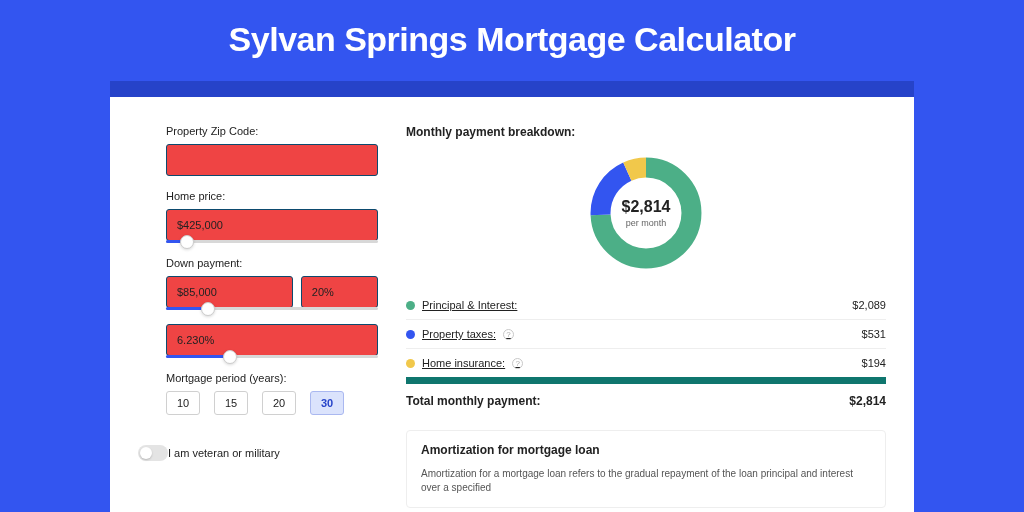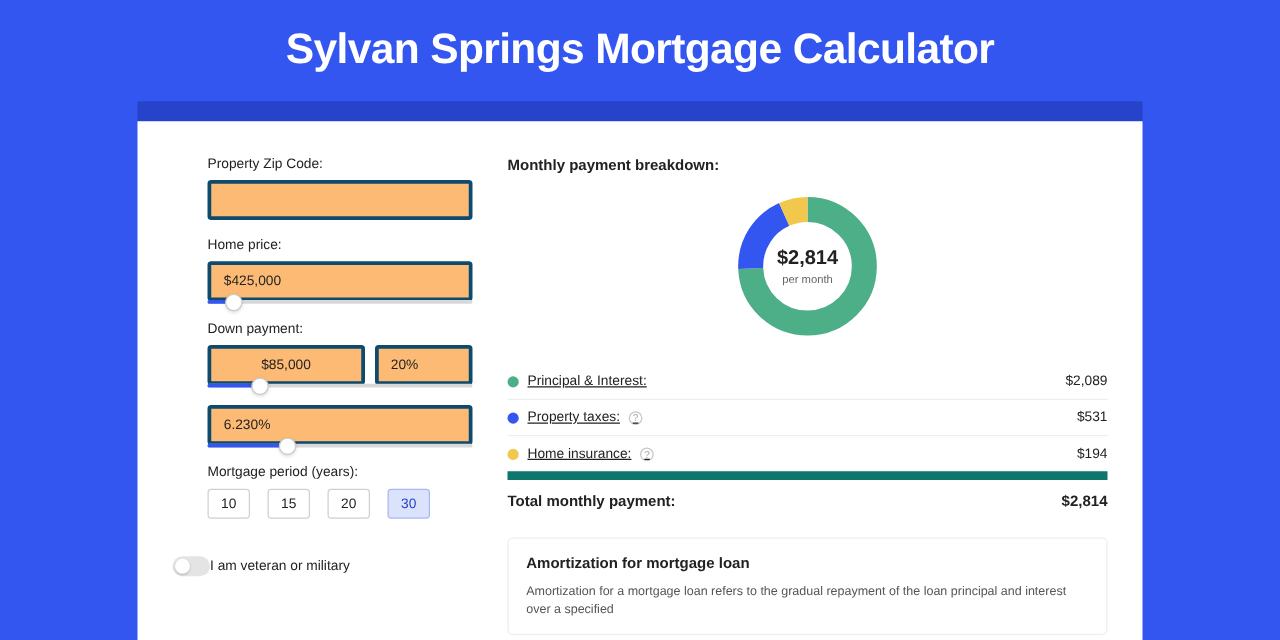--- a/index.html
+++ b/index.html
@@ -4,31 +4,31 @@
 <style>
   * { box-sizing: border-box; margin: 0; padding: 0; }
   html, body { width: 1024px; height: 512px; overflow: hidden; font-family: Arial, Helvetica, sans-serif; }
   body { background: #3355f0; }
   .hero { width: 100%; text-align: center; padding: 20px 0 22px 0; }
   .hero h1 { color: #ffffff; font-size: 34px; font-weight: 700; letter-spacing: -0.5px; }
   .dark-bar { background: #2643c9; height: 16px; margin: 0 110px; }
   .card { background: #ffffff; margin: 0 110px; height: 420px; padding: 28px 28px 0 28px; display: flex; gap: 28px; font-size: 11px; color: #222; overflow: hidden; }
   .left { width: 240px; flex: 0 0 240px; display: flex; flex-direction: column; }
   .field-label { font-size: 11px; color: #222; margin-bottom: 7px; }
-  .input { width: 100%; height: 32px; border: 3px solid #0c4a6e; border-radius: 3px; padding: 0 10px; font-size: 11px; color: #222; background: #fdba74; }
+  .input { width: 100%; height: 32px; border: 1px solid #0c4a6e; border-radius: 3px; padding: 0 10px; font-size: 11px; color: #222; background: #ef4444; }
   .slider-track { height: 3px; background: #d8d8d8; position: relative; border-radius: 2px; margin-top: -1px; }
   .slider-fill { position: absolute; left: 0; top: 0; height: 100%; background: #3355f0; border-radius: 2px; }
   .slider-thumb { position: absolute; top: 50%; transform: translate(-50%, -50%); width: 14px; height: 14px; border-radius: 50%; background: #fff; border: 1px solid #ccc; box-shadow: 0 1px 3px rgba(0,0,0,0.15); }
   .block { margin-bottom: 14px; margin-left: 28px; }
   .row { display: flex; gap: 8px; }
-  .row .input:first-child { flex: 1.9; text-align: center; }
+  .row .input:first-child { flex: 1.9; }
   .row .input:last-child { flex: 1; }
   .period-btns { display: flex; gap: 14px; }
   .pbtn { width: 34px; height: 24px; display: flex; align-items: center; justify-content: center; border: 1px solid #d0d0d0; border-radius: 3px; font-size: 11px; background: #fff; cursor: pointer; }
-  .pbtn.active { background: #dbe3fc; border-color: #aab8f0; color: #2643c9; font-weight: 400; }
+  .pbtn.active { background: #dbe3fc; border-color: #aab8f0; color: #2643c9; font-weight: 700; }
   .toggle-row { display: flex; align-items: center; gap: 0; margin-top: 16px; }
   .toggle { width: 30px; height: 16px; border-radius: 10px; background: #e4e4e4; position: relative; }
   .toggle::after { content: ""; position: absolute; left: 2px; top: 2px; width: 12px; height: 12px; border-radius: 50%; background: #fff; box-shadow: 0 1px 2px rgba(0,0,0,0.2); }
   .right { flex: 1; display: flex; flex-direction: column; }
   .r-title { font-size: 12px; font-weight: 700; margin-bottom: 14px; }
   .donut-wrap { display: flex; justify-content: center; margin-bottom: 18px; }
   .donut { width: 120px; height: 120px; position: relative; }
   .donut svg { width: 120px; height: 120px; transform: rotate(-90deg); }
   .donut-center { position: absolute; inset: 0; display: flex; flex-direction: column; align-items: center; justify-content: center; }
   .donut-center .amt { font-size: 16px; font-weight: 700; }

